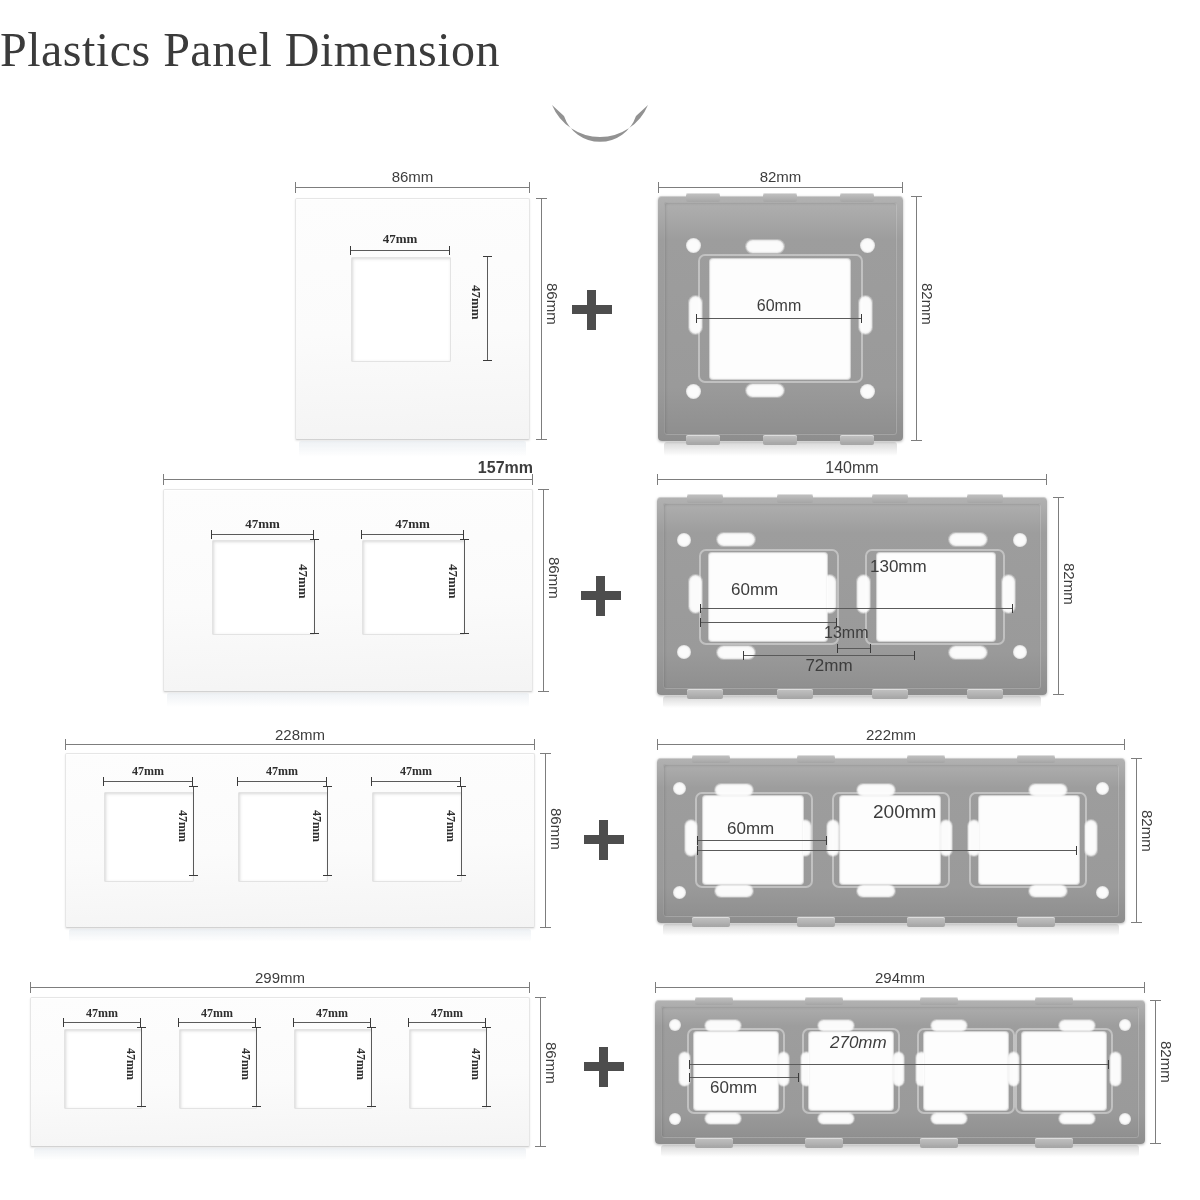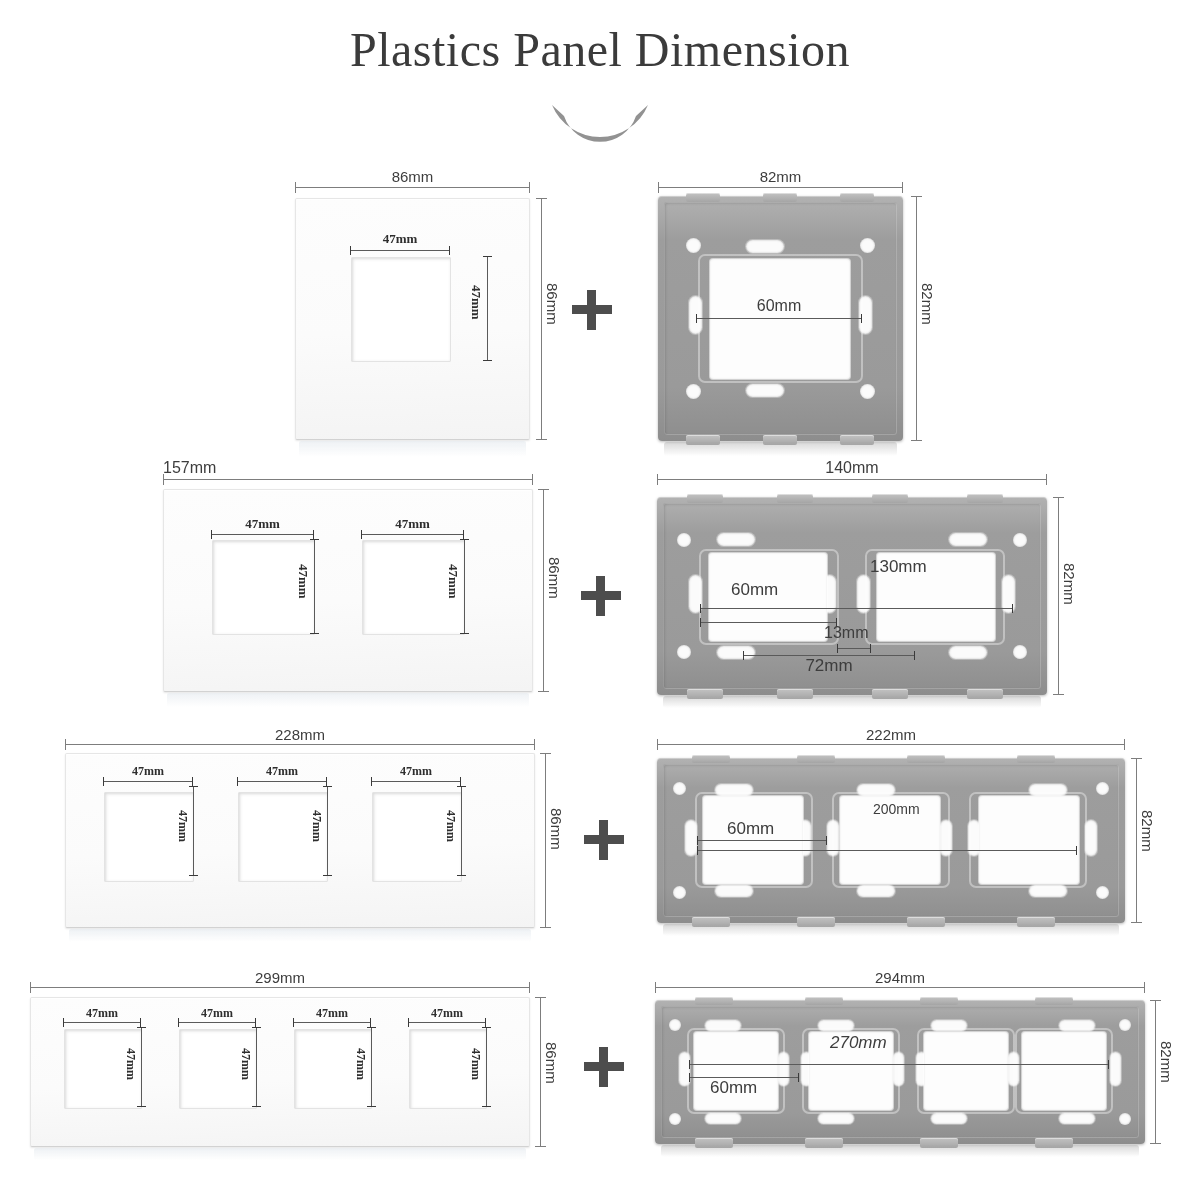--- a/index.html
+++ b/index.html
@@ -7,21 +7,21 @@
     width: 1200px; height: 1200px;
     background: #ffffff;
     font-family: "Liberation Sans", sans-serif;
     overflow: hidden;
   }
   #stage { position: relative; width: 1200px; height: 1200px; }
 
   
   .title {
     position: absolute; left: 0; top: 22px; width: 1200px;
-    text-align: center;
+    text-align: left;
     font-family: "Liberation Serif", serif;
     font-size: 48px; color: #3b3b3b; letter-spacing: .5px;
     white-space: nowrap;
   }
   .arc { position: absolute; left: 550px; top: 103px; width: 100px; height: 40px; }
 
   
   .abs { position: absolute; }
 
   
@@ -194,21 +194,21 @@
       <div class="gcut" style="left:52px; top:63px; width:140px; height:120px;"></div>
     </div>
     <div class="gframe-refl abs" style="left:664px; top:442px; width:233px; height:14px;"></div>
 
     <div class="mline abs" style="left:696px; top:318px; width:166px;"></div>
     <div class="lbl" style="left:696px; top:297px; width:166px; text-align:center; font-size:16px;">60mm</div>
   </div>
 
   <div class="abs">
     <div class="dim-h abs" style="left:163px; top:479px; width:370px;"></div>
-    <div class="lbl" style="left:163px; top:459px; width:370px; text-align:left; font-size:16px;">157mm</div>
+    <div class="lbl" style="left:163px; top:459px; width:370px; text-align:right; font-size:16px;font-weight:bold;">157mm</div>
     <div class="dim-v abs" style="left:543px; top:489px; height:203px;"></div>
     <div class="lbl rot90" style="left:563px; top:557px; font-size:15px;">86mm</div>
 
     <div class="wpanel abs" style="left:163px; top:489px; width:370px; height:203px;">
       <div class="wcut" style="left:48px; top:50px; width:103px; height:95px;"></div>
       <div class="wcut" style="left:198px; top:50px; width:103px; height:95px;"></div>
     </div>
     <div class="wpanel-refl abs" style="left:167px; top:693px; width:362px; height:14px;"></div>
 
     <div class="mline abs" style="left:211px; top:534px; width:103px;"></div>
@@ -350,21 +350,21 @@
       <div class="bracket" style="left:38px; top:34px; width:118px; height:96px;"></div>
       <div class="bracket" style="left:175px; top:34px; width:118px; height:96px;"></div>
       <div class="bracket" style="right:38px; top:34px; width:118px; height:96px;"></div>
       <div class="gcut" style="left:46px; top:38px; width:100px; height:88px;"></div>
       <div class="gcut" style="left:183px; top:38px; width:100px; height:88px;"></div>
       <div class="gcut" style="right:46px; top:38px; width:100px; height:88px;"></div>
     </div>
     <div class="gframe-refl abs" style="left:663px; top:924px; width:456px; height:12px;"></div>
 
     <div class="mline abs" style="left:697px; top:850px; width:380px;"></div>
-    <div class="lbl" style="left:873px; top:801px; font-size:14px;">200mm</div>
+    <div class="lbl" style="left:873px; top:801px; font-size:19px;">200mm</div>
     <div class="mline abs" style="left:697px; top:840px; width:130px;"></div>
     <div class="lbl" style="left:727px; top:819px; font-size:17px;">60mm</div>
   </div>
 
   <div class="abs">
     <div class="dim-h abs" style="left:30px; top:987px; width:500px;"></div>
     <div class="lbl" style="left:30px; top:969px; width:500px; text-align:center; font-size:15px;">299mm</div>
     <div class="dim-v abs" style="left:540px; top:997px; height:150px;"></div>
     <div class="lbl rot90" style="left:560px; top:1042px; font-size:15px;">86mm</div>
 

